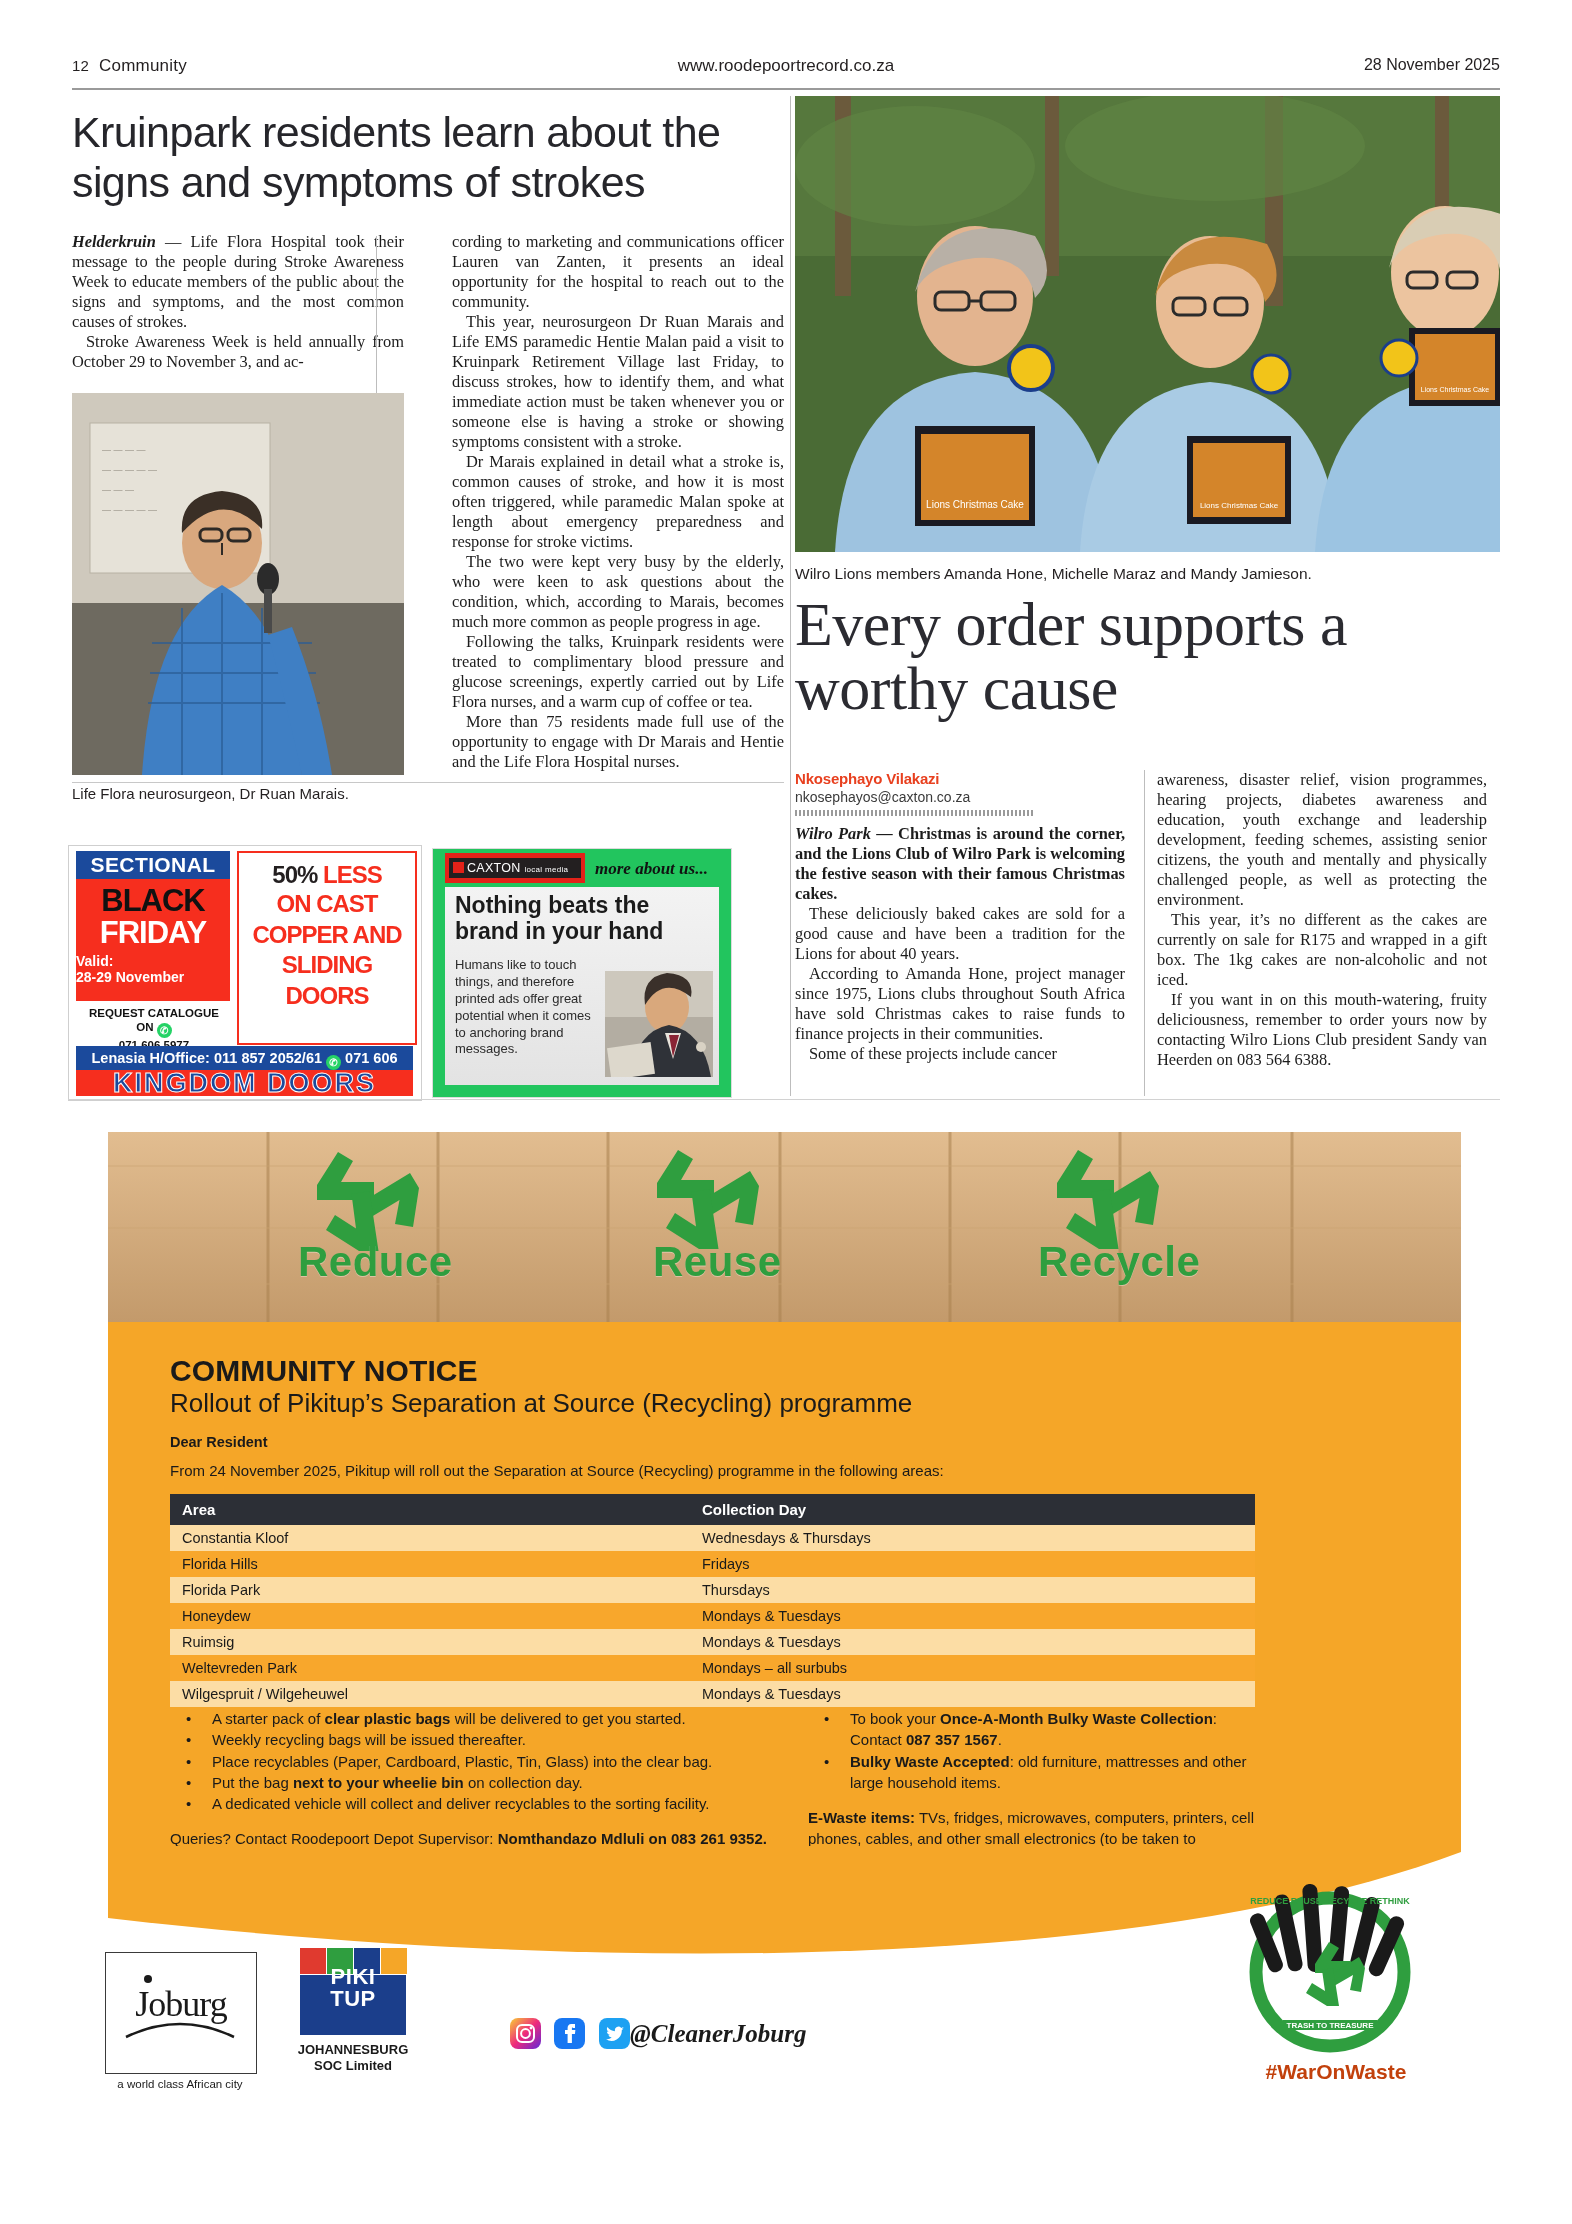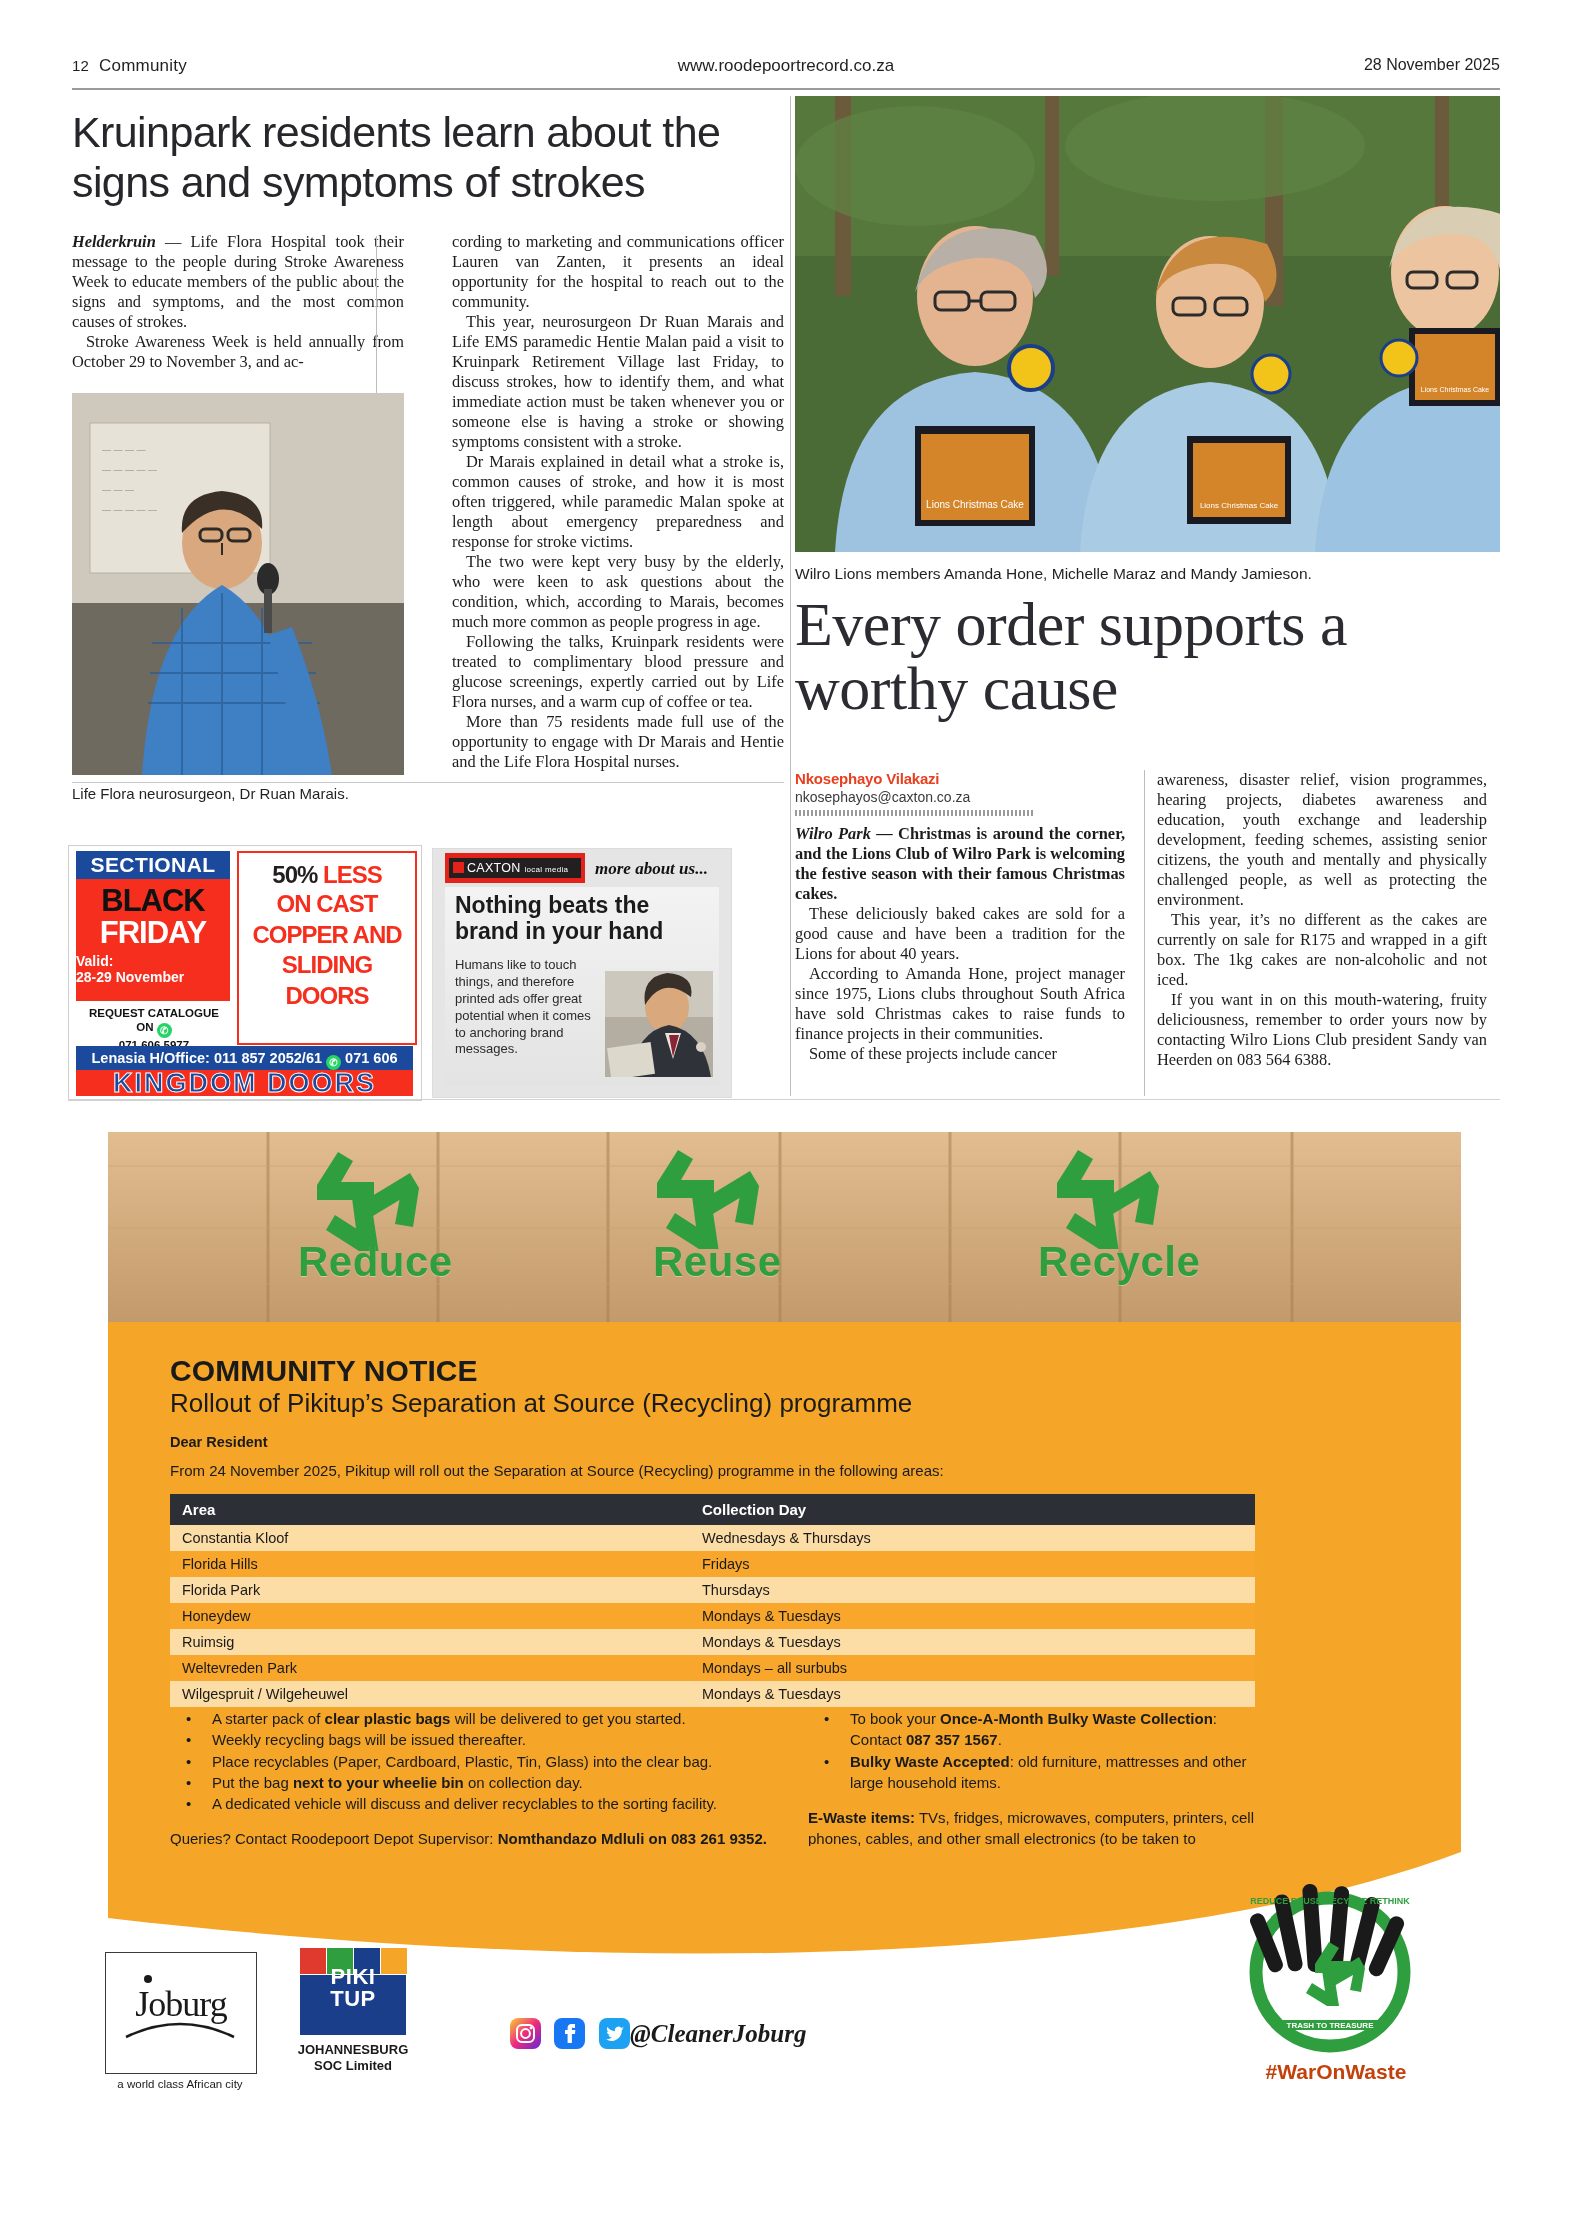--- a/index.html
+++ b/index.html
@@ -65,21 +65,21 @@
   .bf-white{position:absolute;left:168px;top:5px;width:176px;height:190px;border:2px solid #f62e1e;background:#fff;text-align:center;}
   .bf-50{font-size:24px;font-weight:bold;margin-top:8px;letter-spacing:-1px;}
   .bf-50 .red{color:#f62e1e;}
   .bf-lines{color:#f62e1e;font-weight:bold;font-size:24px;line-height:1.28;letter-spacing:-1px;}
   .bf-bluebar{position:absolute;left:7px;top:200px;width:337px;height:24px;background:#1b4a9c;color:#fff;
       font-weight:bold;font-size:14.5px;text-align:center;line-height:24px;}
   .bf-logo{position:absolute;left:7px;top:224px;width:337px;height:26px;background:#f62e1e;color:#1b4a9c;
       font-weight:bold;font-size:27px;text-align:center;line-height:26px;letter-spacing:2px;
       -webkit-text-stroke:1px #fff;}
 
-  .adcax{position:absolute;left:432px;top:848px;width:298px;height:248px;background:#e5e5e5;border:1px solid #dcdcdc;}
+  .adcax{position:absolute;left:432px;top:848px;width:298px;height:248px;background:#22c55e;border:1px solid #dcdcdc;}
   .cax-red{position:absolute;left:12px;top:4px;width:140px;height:30px;background:#e32219;}
   .cax-badge{position:absolute;left:16px;top:9px;width:132px;height:20px;background:#231f20;color:#fff;
       font-size:12.5px;line-height:20px;padding-left:4px;box-sizing:border-box;letter-spacing:.3px;}
   .cax-badge .sq{display:inline-block;width:11px;height:11px;background:#e32219;vertical-align:-1px;margin-right:3px;}
   .cax-badge .sm{font-size:8px;}
   .cax-more{position:absolute;left:162px;top:10px;font-family:"Liberation Serif",serif;font-style:italic;
       font-weight:bold;font-size:17px;color:#111;}
   .cax-body{position:absolute;left:12px;top:38px;width:274px;height:198px;
       background:linear-gradient(#f3f3f3,#e3e3e3);}
   .cax-h{position:absolute;left:10px;top:6px;width:240px;font-weight:bold;font-size:23px;line-height:1.12;color:#1b1b1b;}
@@ -432,21 +432,21 @@
           </tr>
         </tbody>
     </table>
 
     <div class="nb-left">
       <ul id="bullets-left">
           <li>A starter pack of <b>clear plastic bags</b> will be delivered to get you started.</li>
           <li>Weekly recycling bags will be issued thereafter.</li>
           <li>Place recyclables (Paper, Cardboard, Plastic, Tin, Glass) into the clear bag.</li>
           <li>Put the bag <b>next to your wheelie bin</b> on collection day.</li>
-          <li>A dedicated vehicle will discuss and deliver recyclables to the sorting facility.</li>
+          <li>A dedicated vehicle will collect and deliver recyclables to the sorting facility.</li>
         </ul>
       <div class="nb-note"><span>Queries? Contact Roodepoort Depot Supervisor: </span><b>Nomthandazo Mdluli on 083 261 9352.</b></div>
     </div>
 
     <div class="nb-right">
       <ul id="bullets-right">
           <li>To book your <b>Once-A-Month Bulky Waste Collection</b>: Contact <b>087 357 1567</b>.</li>
           <li><b>Bulky Waste Accepted</b>: old furniture, mattresses and other large household items.</li>
         </ul>
       <div class="nb-note"><b>E-Waste items:</b><span> TVs, fridges, microwaves, computers, printers, cell phones, cables, and other small electronics (to be taken to Panorama Garden Site).</span></div>

